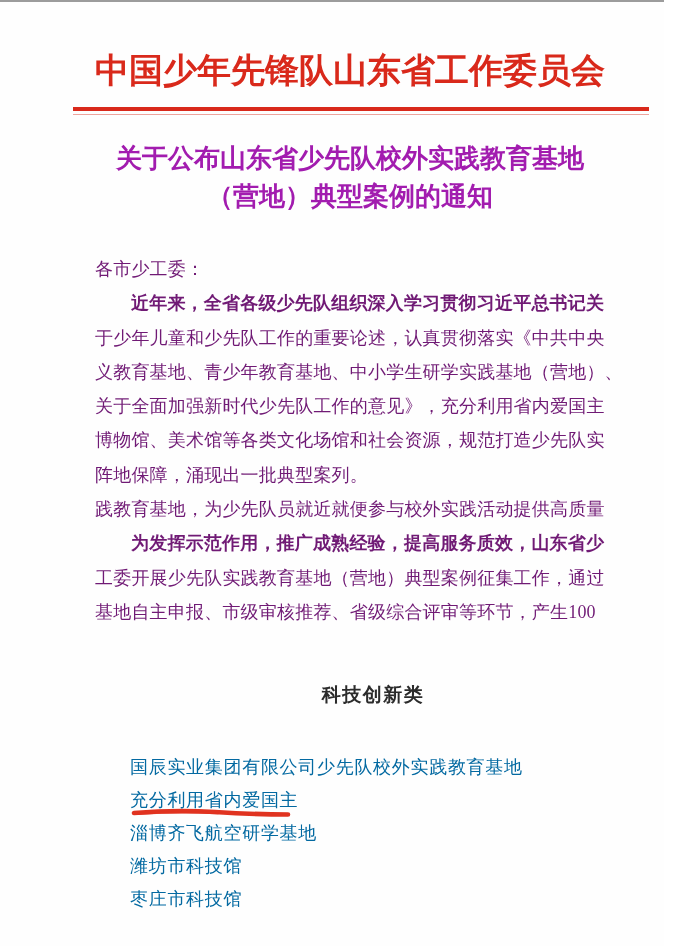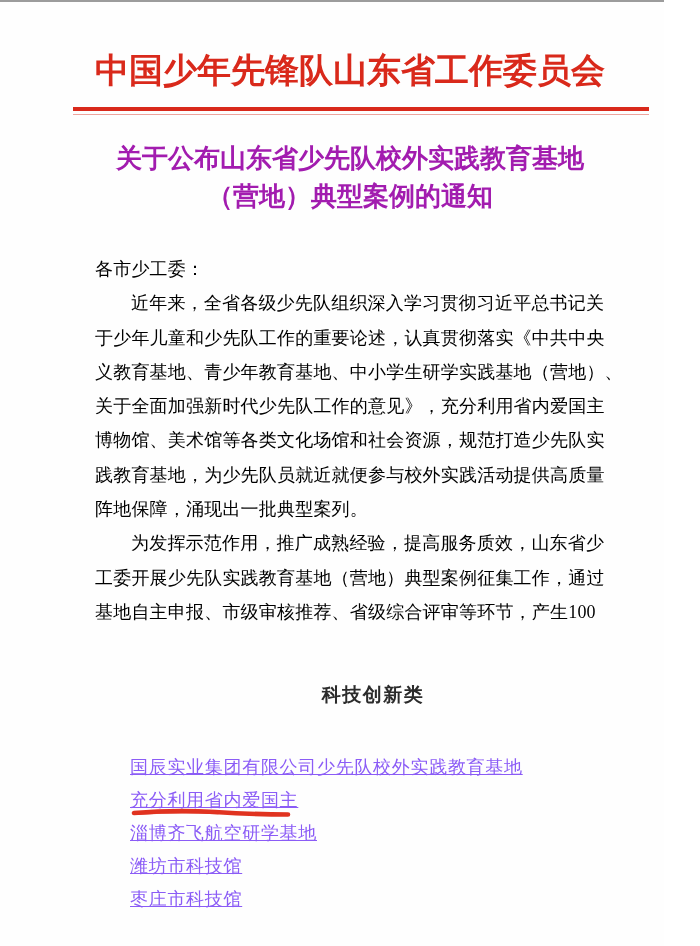--- a/index.html
+++ b/index.html
@@ -21,37 +21,37 @@
   .rule-thin  { position:absolute; top:113.5px; left:73px; width:576px; height:1.5px; background:var(--rule-thin); }
 
   .doc-title {
     position:absolute; top:140px; left:0; width:700px;
     text-align:center; font-size:26px; font-weight:bold;
     color:#a21caf; line-height:38px;
   }
 
   .body-text {
     position:absolute; top:252px; left:95px; width:514px;
-    font-size:18px; line-height:34.3px; color:#000000;
+    font-size:18px; line-height:34.3px; color:#701a75;
     letter-spacing:0.2px;
   }
   .line { white-space:nowrap; }
-  .line.indent { text-indent:36px; }
+  .line.indent { text-indent:36px;font-weight:bold; }
 
   .section-heading {
     position:absolute; top:682px; left:0; width:700px;
     text-align:center; font-size:19px; font-weight:bold;
     color:#2b2b2b; letter-spacing:1.5px; line-height:26px;
     font-family:"Liberation Sans","DejaVu Sans",sans-serif;
     margin-left:23px;
   }
 
   .list {
     position:absolute; top:751px; left:130px;
-    font-size:18px; line-height:33px; color:#8b5cf6; letter-spacing:0.7px;text-decoration:underline;
+    font-size:18px; line-height:33px; color:#0369a1; letter-spacing:0.7px;
   }
   .list-item { position:relative; white-space:nowrap; }
   .underline-svg { position:absolute; left:0px; top:23px; pointer-events:none; }
 </style>
 </head>
 <body>
 
 <div class="page">
 
   <div class="top-bar"></div>
@@ -67,22 +67,22 @@
   </div>
 
   <div class="body-text">
     <div class="line">各市少工委：</div>
 
     <div class="line indent">近年来，全省各级少先队组织深入学习贯彻习近平总书记关</div>
     <div class="line">于少年儿童和少先队工作的重要论述，认真贯彻落实《中共中央</div>
     <div class="line">义教育基地、青少年教育基地、中小学生研学实践基地（营地）、</div>
     <div class="line">关于全面加强新时代少先队工作的意见》，充分利用省内爱国主</div>
     <div class="line">博物馆、美术馆等各类文化场馆和社会资源，规范打造少先队实</div>
+    <div class="line">阵地保障，涌现出一批典型案列。</div>
     <div class="line">践教育基地，为少先队员就近就便参与校外实践活动提供高质量</div>
-    <div class="line">阵地保障，涌现出一批典型案列。</div>
 
     <div class="line indent">为发挥示范作用，推广成熟经验，提高服务质效，山东省少</div>
     <div class="line">工委开展少先队实践教育基地（营地）典型案例征集工作，通过</div>
     <div class="line">基地自主申报、市级审核推荐、省级综合评审等环节，产生100</div>
   </div>
 
   <div class="section-heading">科技创新类</div>
 
   <div class="list">
     <div class="list-item">国辰实业集团有限公司少先队校外实践教育基地</div>

